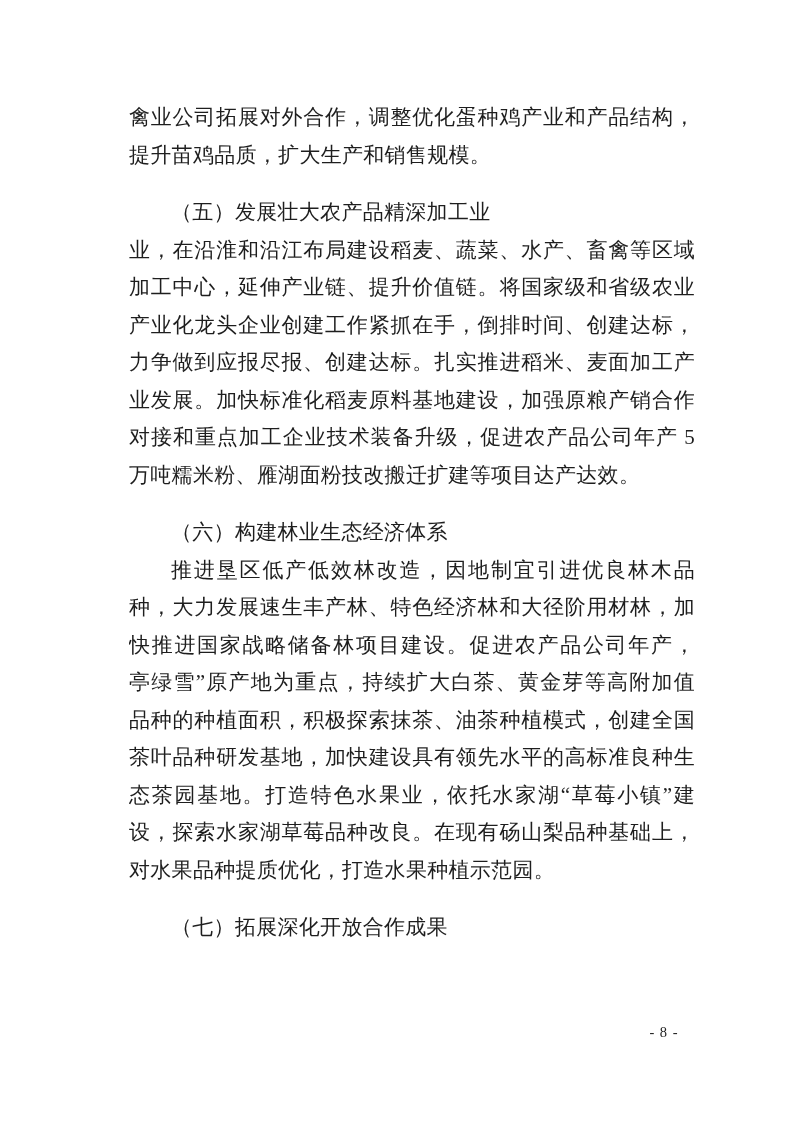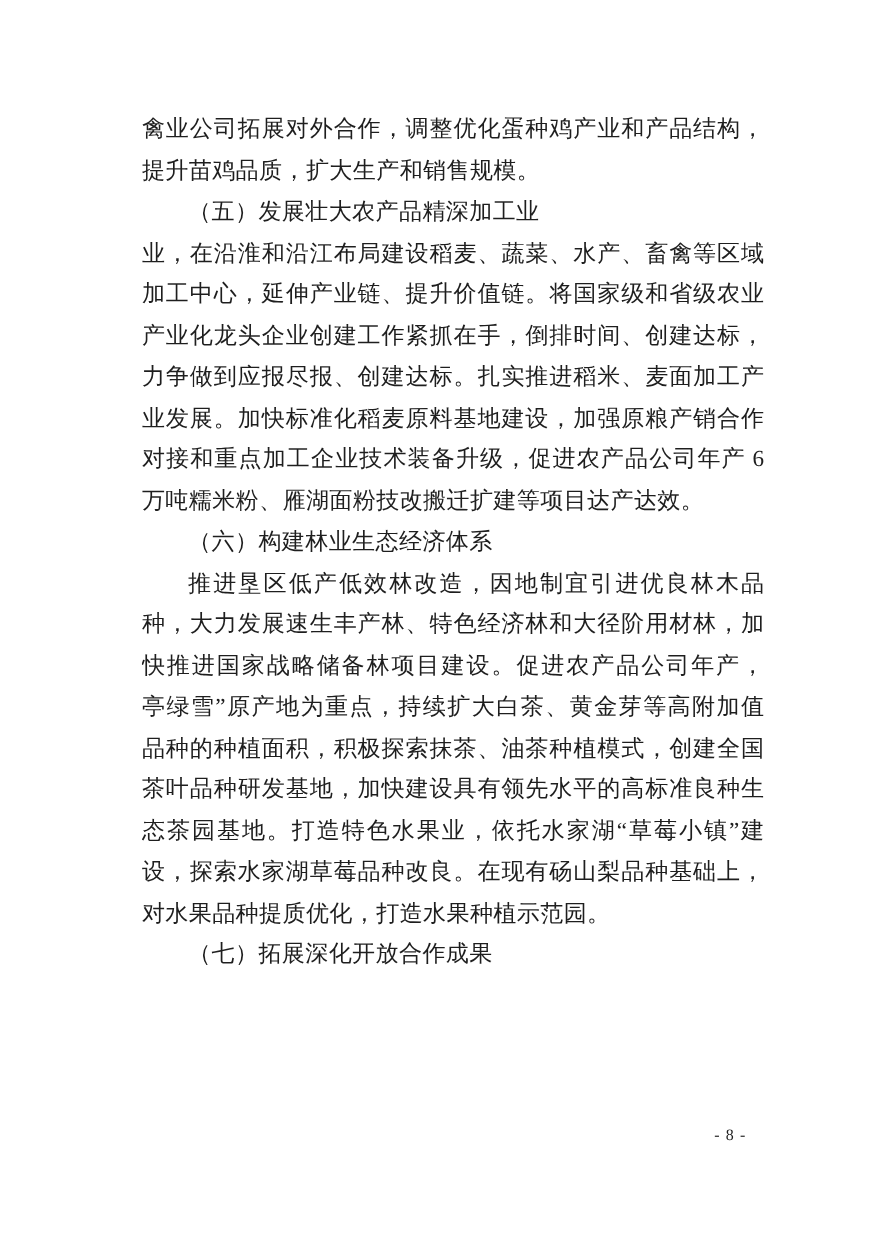--- a/index.html
+++ b/index.html
@@ -39,20 +39,21 @@
   .line.end {
     text-align: left;
     text-align-last: left;
   }
   .line.indent {
     text-indent: 42px;
   }
   .line.head {
     text-align: left;
     text-align-last: left;
+    margin-top: 20px;
   }
   .page-number {
     position: absolute;
     top: 1020px;
     left: 634px;
     width: 60px;
     height: 24px;
     line-height: 24px;
     text-align: center;
     font-size: 14.5px;
@@ -66,21 +67,21 @@
 <div class="page">
   <div class="textblock">
     <div class="line">禽业公司拓展对外合作，调整优化蛋种鸡产业和产品结构，</div>
     <div class="line end">提升苗鸡品质，扩大生产和销售规模。</div>
     <div class="line head indent">（五）发展壮大农产品精深加工业</div>
     <div class="line">业，在沿淮和沿江布局建设稻麦、蔬菜、水产、畜禽等区域</div>
     <div class="line">加工中心，延伸产业链、提升价值链。将国家级和省级农业</div>
     <div class="line">产业化龙头企业创建工作紧抓在手，倒排时间、创建达标，</div>
     <div class="line">力争做到应报尽报、创建达标。扎实推进稻米、麦面加工产</div>
     <div class="line">业发展。加快标准化稻麦原料基地建设，加强原粮产销合作</div>
-    <div class="line">对接和重点加工企业技术装备升级，促进农产品公司年产 6</div>
+    <div class="line">对接和重点加工企业技术装备升级，促进农产品公司年产 5</div>
     <div class="line end">万吨糯米粉、雁湖面粉技改搬迁扩建等项目达产达效。</div>
     <div class="line head indent">（六）构建林业生态经济体系</div>
     <div class="line indent">推进垦区低产低效林改造，因地制宜引进优良林木品</div>
     <div class="line">种，大力发展速生丰产林、特色经济林和大径阶用材林，加</div>
     <div class="line">快推进国家战略储备林项目建设。促进农产品公司年产，</div>
     <div class="line">亭绿雪”原产地为重点，持续扩大白茶、黄金芽等高附加值</div>
     <div class="line">品种的种植面积，积极探索抹茶、油茶种植模式，创建全国</div>
     <div class="line">茶叶品种研发基地，加快建设具有领先水平的高标准良种生</div>
     <div class="line">态茶园基地。打造特色水果业，依托水家湖“草莓小镇”建</div>
     <div class="line">设，探索水家湖草莓品种改良。在现有砀山梨品种基础上，</div>

